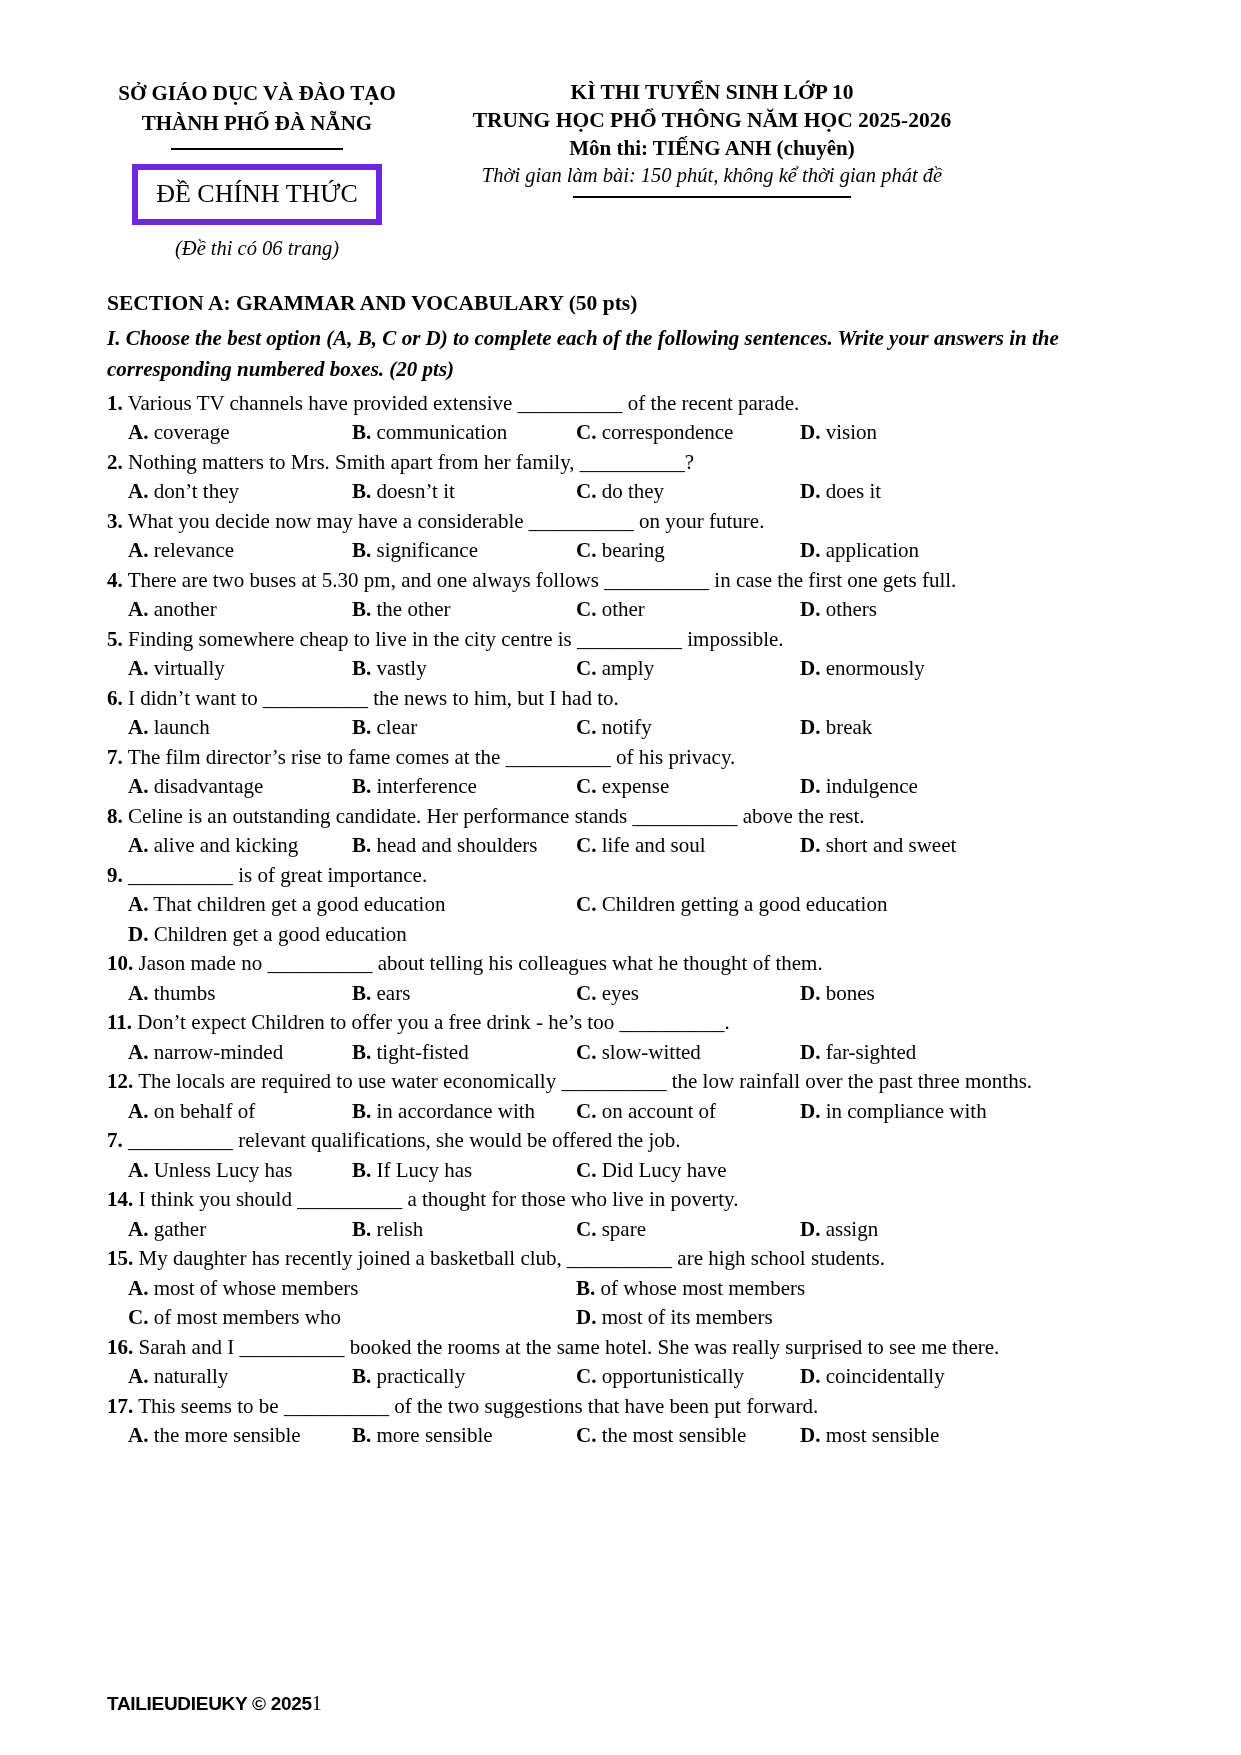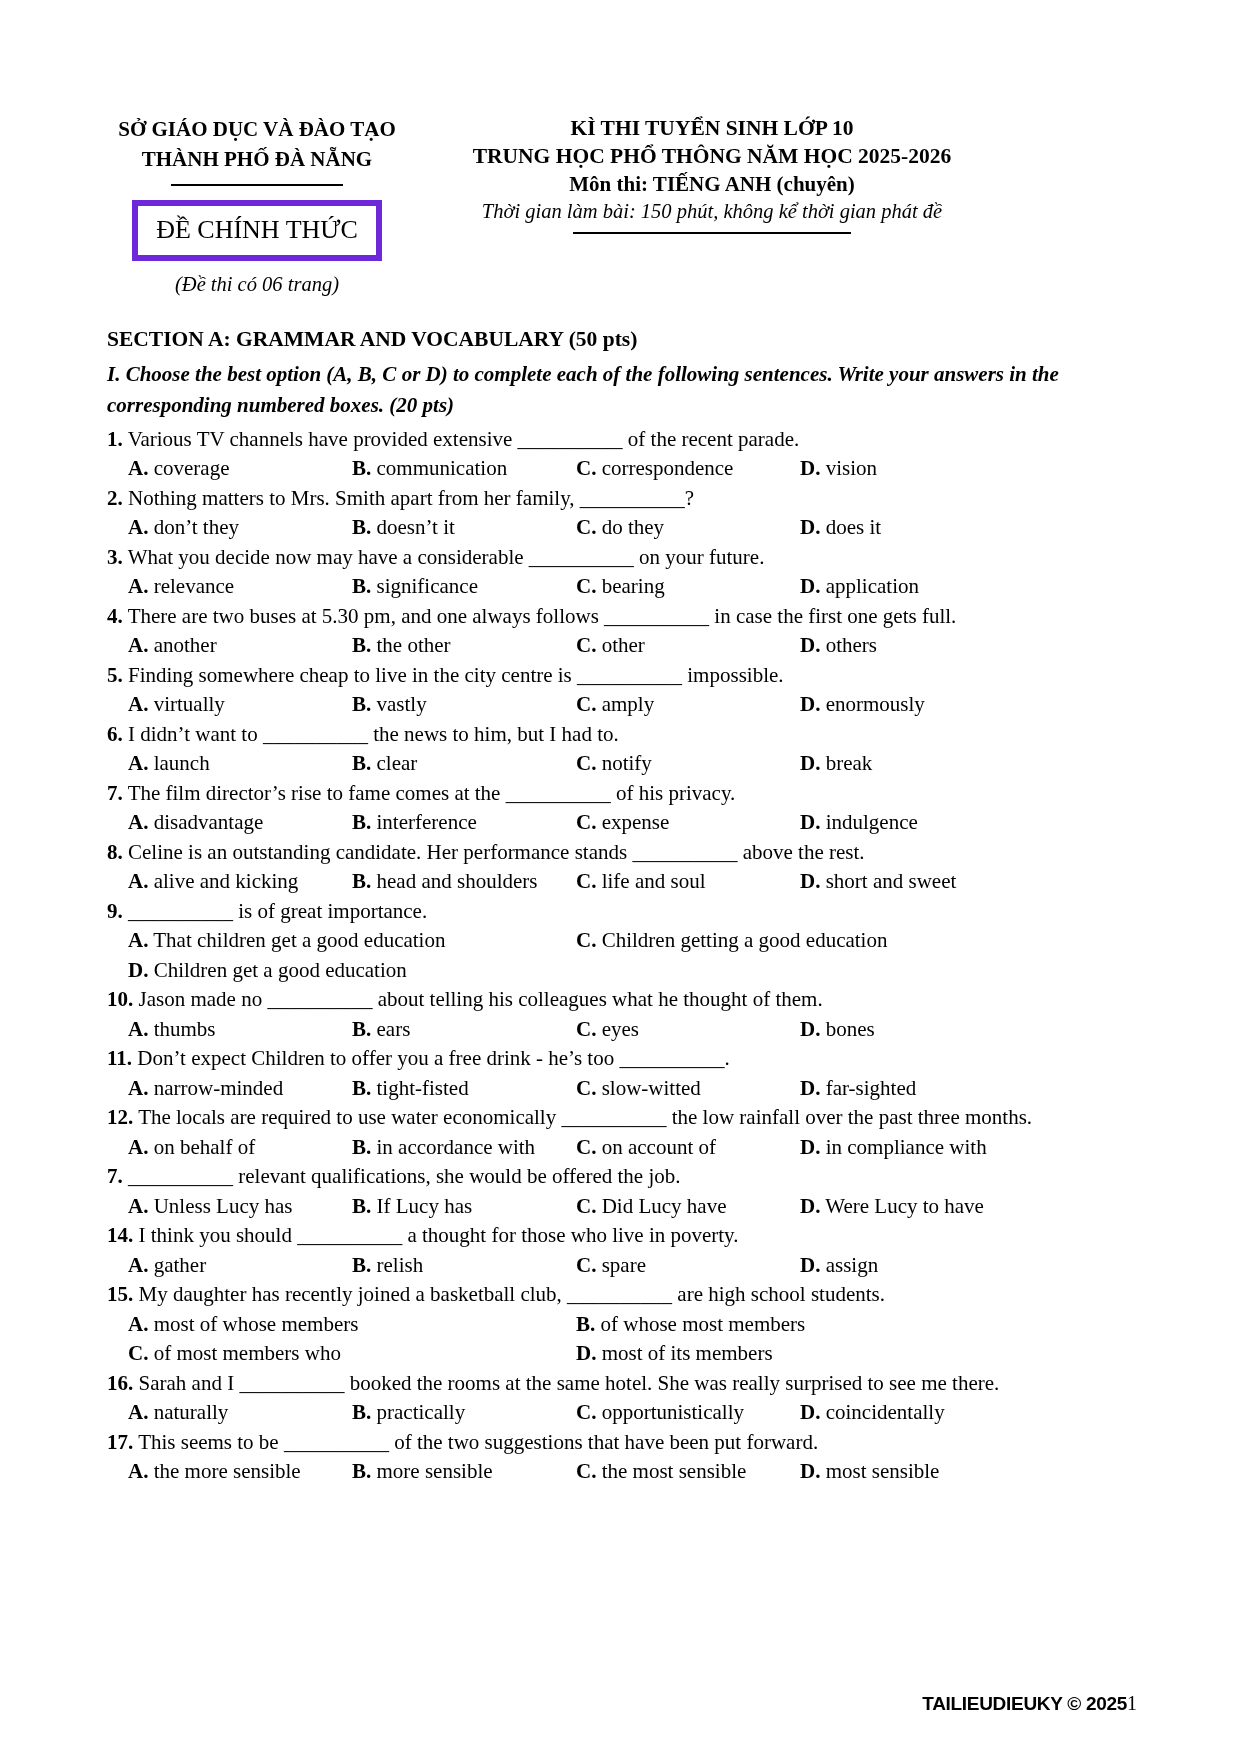--- a/index.html
+++ b/index.html
@@ -2,21 +2,21 @@
 <html><head>
 <meta charset="utf-8">
 <style>
   html,body { margin:0; padding:0; }
   body {
     width:1241px; height:1755px;
     background:#ffffff; color:#000;
     font-family:"Liberation Serif","DejaVu Serif",serif;
     position:relative; overflow:hidden;
   }
-  .page { padding:114px 107px 0 107px; }
+  .page { padding:78px 107px 0 107px; }
 
   
   .header { display:flex; align-items:flex-start; }
   .h-left { width:300px; text-align:center; }
   .h-left .org-line { font-weight:bold; font-size:21px; line-height:30px; }
   .h-div { width:172px; border:0; border-top:2.5px solid #000; margin:10px auto 14px; }
   .official-box {
     display:inline-block; border:6px solid #6d28d9;
     padding:10px 18px; font-size:26px; line-height:1.1;
     margin-bottom:12px;
@@ -42,21 +42,21 @@
     display:grid; grid-template-columns:224px 224px 224px 1fr;
     padding-left:21px; line-height:29.5px;
   }
   .q-opts.two { grid-template-columns:448px 1fr; }
   .opt { white-space:nowrap; }
   .opt-label { font-weight:bold; }
 
   
   .footer {
     position:absolute; left:107px; right:104px; top:1692px;
-    display:flex; justify-content:flex-end; align-items:baseline;
+    display:flex; justify-content:flex-start; align-items:baseline;
   }
   .brand {
     font-family:"Liberation Sans","DejaVu Sans",sans-serif;
     font-weight:bold; font-size:19px; letter-spacing:-0.3px;
   }
   .page-num { font-size:20px; }
 </style>
 </head>
 <body>
 
@@ -192,21 +192,20 @@
           <span class="opt"><span class="opt-label">C.</span> <span>on account of</span></span>
           <span class="opt"><span class="opt-label">D.</span> <span>in compliance with</span></span>
         </div>
       </div>
       <div>
         <div class="q-line"><span class="q-num">7.</span> <span>__________ relevant qualifications, she would be offered the job.</span></div>
         <div class="q-opts">
           <span class="opt"><span class="opt-label">A.</span> <span>Unless Lucy has</span></span>
           <span class="opt"><span class="opt-label">B.</span> <span>If Lucy has</span></span>
           <span class="opt"><span class="opt-label">C.</span> <span>Did Lucy have</span></span>
-          <span class="opt"><span class="opt-label">D.</span> <span>Were Lucy to have</span></span>
         </div>
       </div>
       <div>
         <div class="q-line"><span class="q-num">14.</span> <span>I think you should __________ a thought for those who live in poverty.</span></div>
         <div class="q-opts">
           <span class="opt"><span class="opt-label">A.</span> <span>gather</span></span>
           <span class="opt"><span class="opt-label">B.</span> <span>relish</span></span>
           <span class="opt"><span class="opt-label">C.</span> <span>spare</span></span>
           <span class="opt"><span class="opt-label">D.</span> <span>assign</span></span>
         </div>

